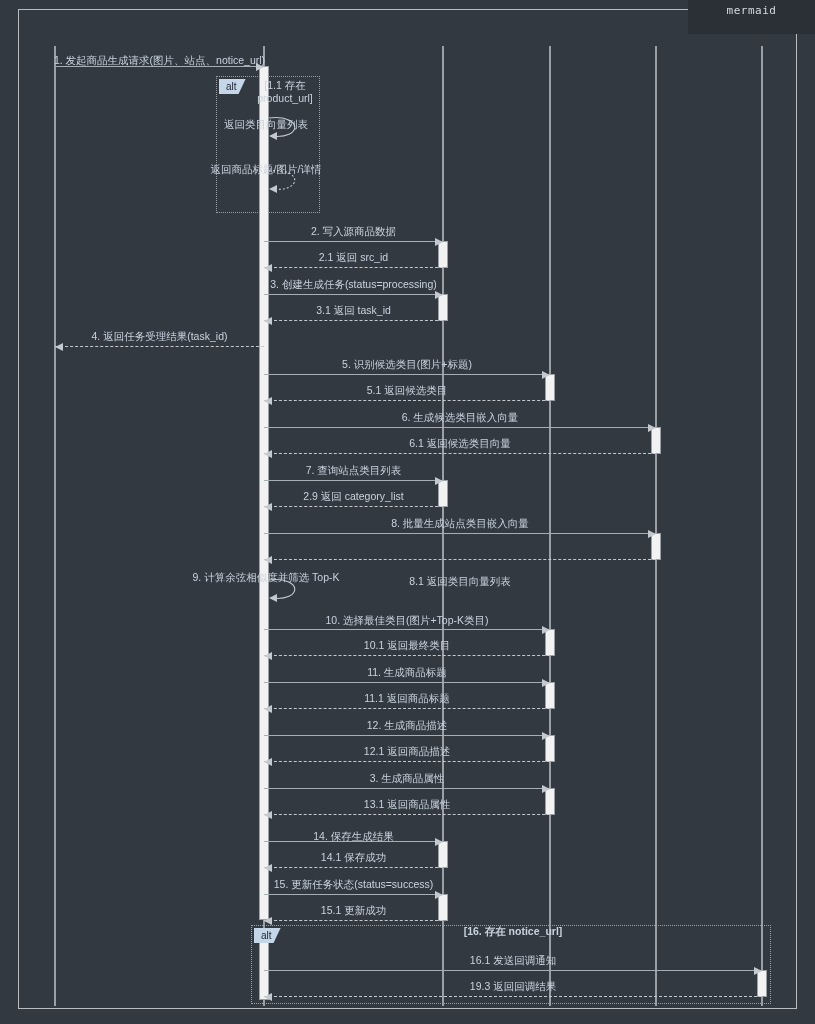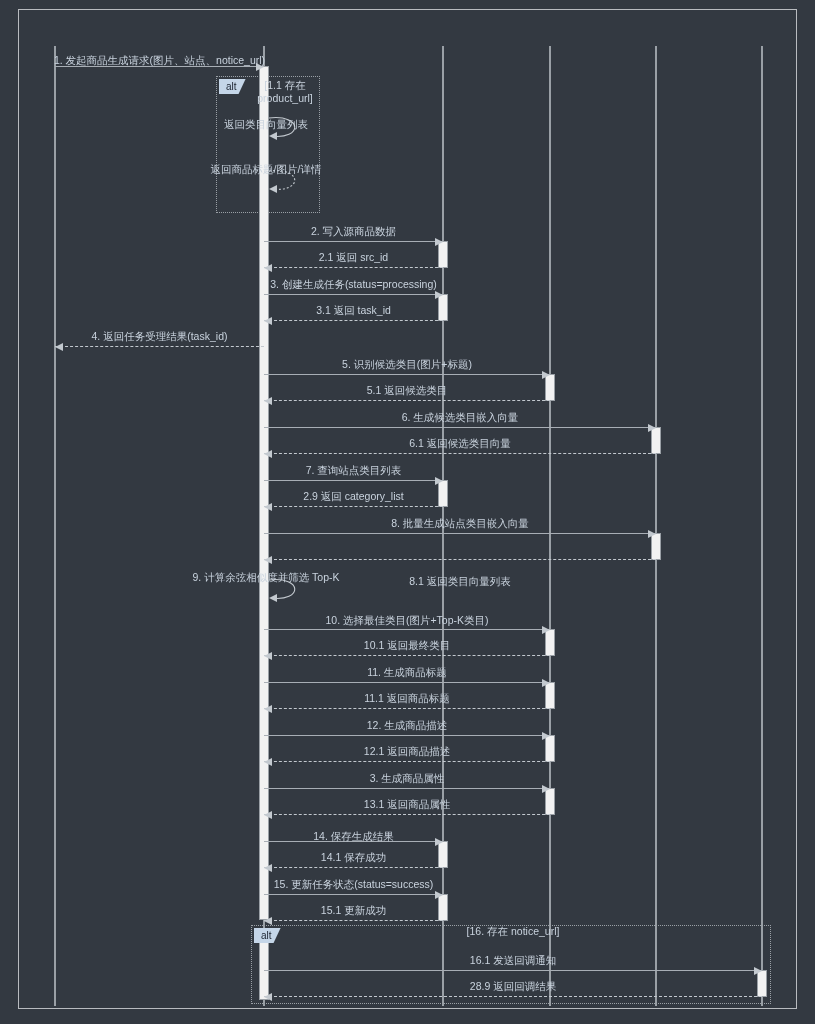--- a/index.html
+++ b/index.html
@@ -128,34 +128,35 @@
     line-height: 13px;
     z-index: 18;
     transform: translateX(-50%);
   }
 </style>
 </head>
 <body>
 
 <div id="root">
   <div id="diagram-frame"></div>
+  <div class="mermaid-watermark">mermaid</div>
   <div id="layers">
       <div class="lifeline" style="left: 54.25px; top: 46px; height: 960px;"></div>
       <div class="lifeline" style="left: 263.25px; top: 46px; height: 960px;"></div>
       <div class="lifeline" style="left: 442.25px; top: 46px; height: 960px;"></div>
       <div class="lifeline" style="left: 549.25px; top: 46px; height: 960px;"></div>
       <div class="lifeline" style="left: 655.25px; top: 46px; height: 960px;"></div>
       <div class="lifeline" style="left: 761.25px; top: 46px; height: 960px;"></div>
       <div class="alt-box" style="left: 216px; top: 76px; width: 104px; height: 137px;"></div>
       <div class="alt-tab" style="left: 219px; top: 79px;">alt</div>
       <div class="alt-cond" style="left: 285px; top: 79px;">[1.1 存在
 product_url]</div>
       <div class="alt-box" style="left: 251px; top: 925px; width: 520px; height: 79px;"></div>
       <div class="alt-tab" style="left: 254px; top: 928px;">alt</div>
-      <div class="alt-cond" style="left: 513px; top: 925px;">[16. 存在 notice_url]</div>
+      <div class="alt-cond" style="left: 513px; top: 925px; font-weight: bold;">[16. 存在 notice_url]</div>
       <div class="activation" style="left: 259px; top: 66px; height: 854px;"></div>
       <div class="activation" style="left: 259px; top: 928px; height: 72px;"></div>
       <div class="activation" style="left: 438px; top: 241px; height: 27px;"></div>
       <div class="activation" style="left: 438px; top: 294px; height: 27px;"></div>
       <div class="activation" style="left: 438px; top: 480px; height: 27px;"></div>
       <div class="activation" style="left: 438px; top: 841px; height: 27px;"></div>
       <div class="activation" style="left: 438px; top: 894px; height: 27px;"></div>
       <div class="activation" style="left: 545px; top: 374px; height: 27px;"></div>
       <div class="activation" style="left: 545px; top: 629px; height: 27px;"></div>
       <div class="activation" style="left: 545px; top: 682px; height: 27px;"></div>
@@ -261,15 +262,15 @@
       <div class="arrow-head right" style="top: 890.5px; left: 435px;"></div>
       <div class="msg-label" style="left: 353.5px; top: 878px; text-align: center;">15. 更新任务状态(status=success)</div>
       <div class="msg-line dashed" style="left: 264px; top: 920px; width: 179px;"></div>
       <div class="arrow-head left" style="top: 916.5px; left: 264px;"></div>
       <div class="msg-label" style="left: 353.5px; top: 904px;">15.1 更新成功</div>
       <div class="msg-line" style="left: 264px; top: 970px; width: 498px;"></div>
       <div class="arrow-head right" style="top: 966.5px; left: 754px;"></div>
       <div class="msg-label" style="left: 513px; top: 954px;">16.1 发送回调通知</div>
       <div class="msg-line dashed" style="left: 264px; top: 996px; width: 498px;"></div>
       <div class="arrow-head left" style="top: 992.5px; left: 264px;"></div>
-      <div class="msg-label" style="left: 513px; top: 980px;">28.9 返回回调结果</div>
+      <div class="msg-label" style="left: 513px; top: 980px;">19.3 返回回调结果</div>
     </div>
 </div>
 
 </body></html>

